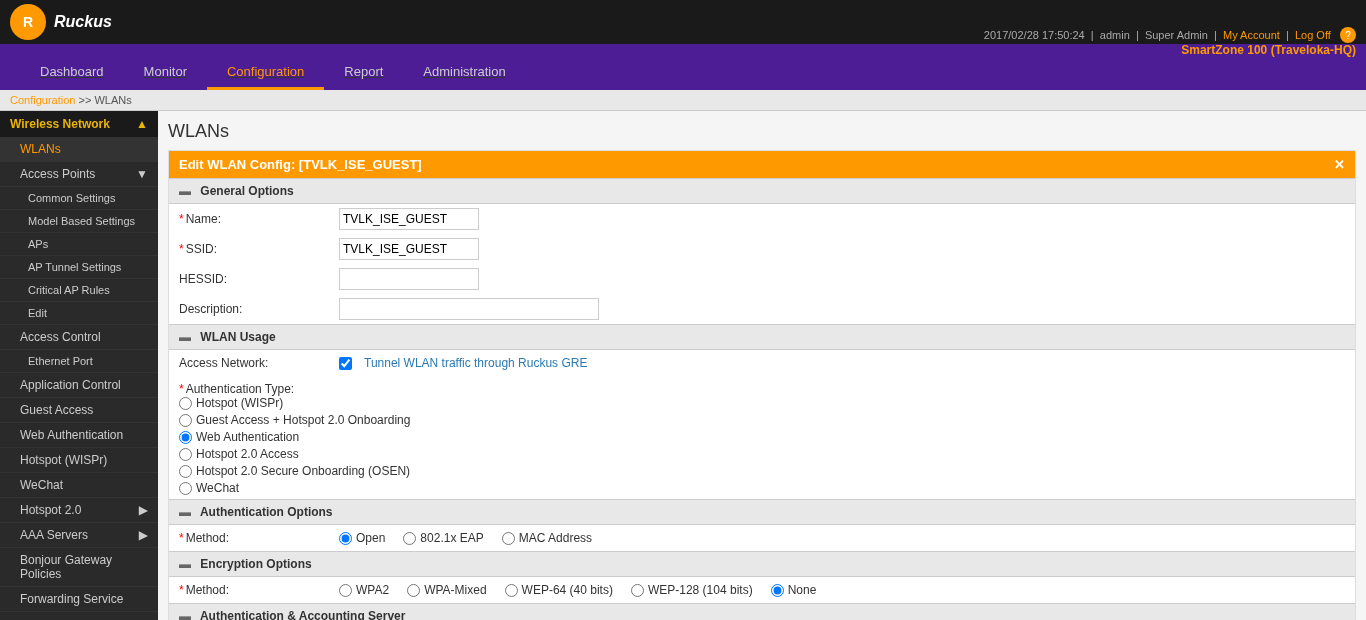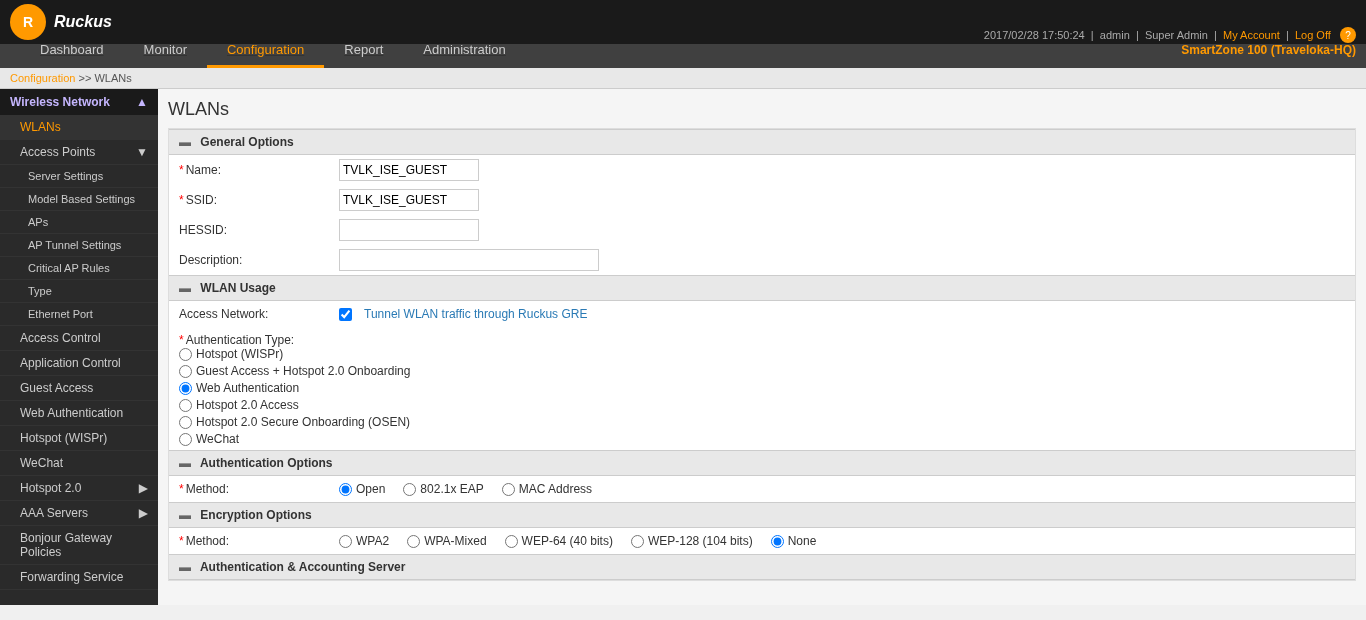--- a/index.html
+++ b/index.html
@@ -19,24 +19,24 @@
     #topbar .logo-icon { width: 36px; height: 36px; background: #f90; border-radius: 50%; display: flex; align-items: center; justify-content: center; font-weight: bold; color: #fff; font-size: 14px; }
     #topbar .logo-text { color: #fff; font-size: 16px; font-weight: bold; font-style: italic; }
     #topbar .top-right { display: flex; flex-direction: column; align-items: flex-end; }
     #topbar .top-info { font-size: 11px; color: #aaa; margin-top: 40px; }
     #topbar .top-info a { color: #f90; text-decoration: none; }
     #topbar .device-name { color: #fff; font-size: 12px; font-weight: bold; }
     #topbar .device-name span { color: #f90; }
 
     
     #navbar {
-      background: #404040;
+      background: #4c1d95;
       display: flex;
       align-items: flex-end;
-      height: 24px;
+      height: 46px;
       padding: 0 20px;
       text-decoration: underline;
     }
     .nav-item {
       color: #ccc;
       padding: 8px 20px;
       cursor: pointer;
       font-size: 13px;
       border-bottom: 3px solid transparent;
     }
@@ -58,21 +58,21 @@
     
     #sidebar {
       width: 158px;
       background: #2a2a2a;
       color: #ccc;
       flex-shrink: 0;
       overflow-y: auto;
     }
     .sidebar-section-header {
       background: #1a1a1a;
-      color: #c4b5fd;
+      color: #eab308;
       padding: 6px 10px;
       font-size: 12px;
       font-weight: bold;
       display: flex;
       align-items: center;
       justify-content: space-between;
     }
     .sidebar-item {
       padding: 5px 10px 5px 20px;
       font-size: 12px;
@@ -198,28 +198,28 @@
 
     <div class="sidebar-section-header">
       <span>Wireless Network</span>
       <span>▲</span>
     </div>
     <div class="sidebar-item active">WLANs</div>
     <div class="sidebar-item has-arrow">
       <span>Access Points</span>
       <span>▼</span>
     </div>
-    <div class="sidebar-item sub">Server Settings</div>
+    <div class="sidebar-item sub">Common Settings</div>
     <div class="sidebar-item sub">Model Based Settings</div>
     <div class="sidebar-item sub">APs</div>
     <div class="sidebar-item sub">AP Tunnel Settings</div>
     <div class="sidebar-item sub">Critical AP Rules</div>
-    <div class="sidebar-item sub">Type</div>
+    <div class="sidebar-item sub">Edit</div>
+    <div class="sidebar-item">Access Control</div>
     <div class="sidebar-item sub">Ethernet Port</div>
-    <div class="sidebar-item">Access Control</div>
     <div class="sidebar-item">Application Control</div>
     <div class="sidebar-item">Guest Access</div>
     <div class="sidebar-item">Web Authentication</div>
     <div class="sidebar-item">Hotspot (WISPr)</div>
     <div class="sidebar-item">WeChat</div>
     <div class="sidebar-item has-arrow">
       <span>Hotspot 2.0</span>
       <span>▶</span>
     </div>
     <div class="sidebar-item has-arrow">
@@ -229,20 +229,24 @@
     <div class="sidebar-item">Bonjour Gateway Policies</div>
     <div class="sidebar-item">Forwarding Service</div>
 
   </div>
 
   <div id="main">
     <div class="page-title">WLANs</div>
 
     <div class="edit-panel">
 
+      <div class="edit-header">
+        <span>Edit WLAN Config: [TVLK_ISE_GUEST]</span>
+        <span style="cursor:pointer;">✕</span>
+      </div>
 
       <div class="section-header">
         <span class="collapse-icon">▬</span>
         <span>General Options</span>
       </div>
 
       <div class="form-row">
         <div class="form-label">
           <span class="required">*</span><span>Name:</span>
         </div>

